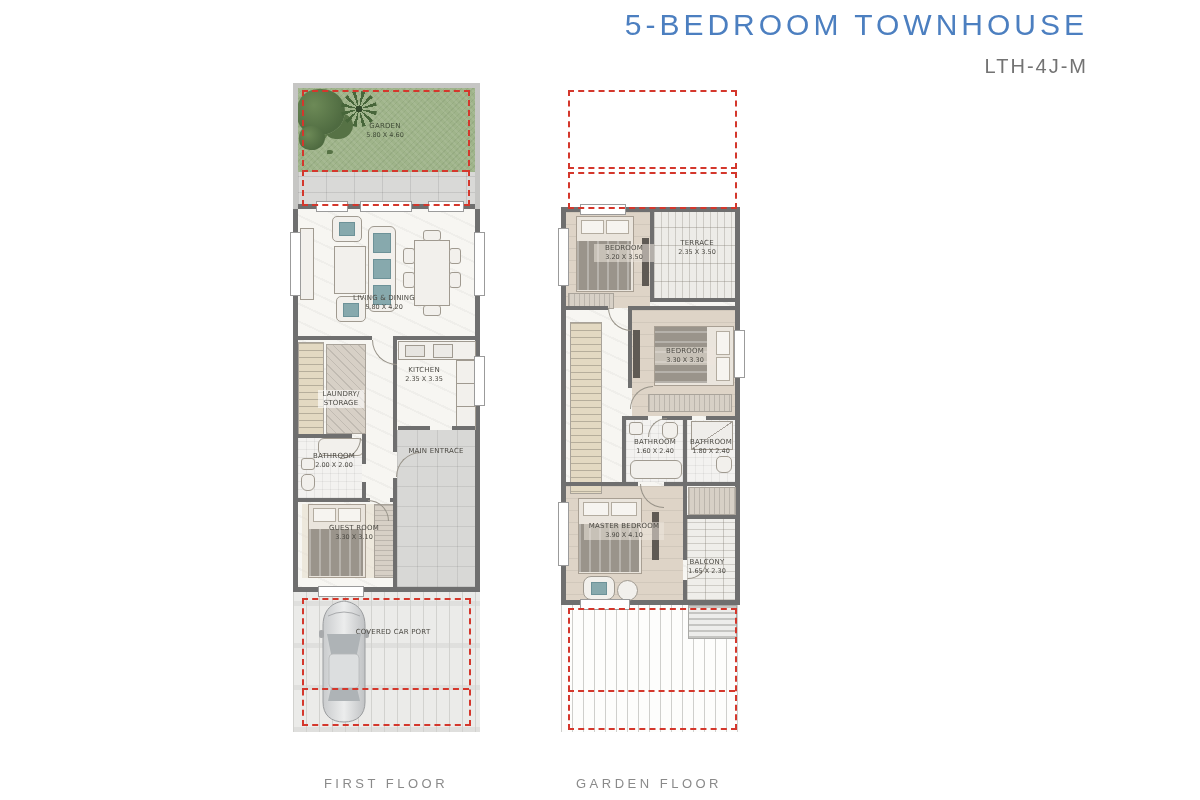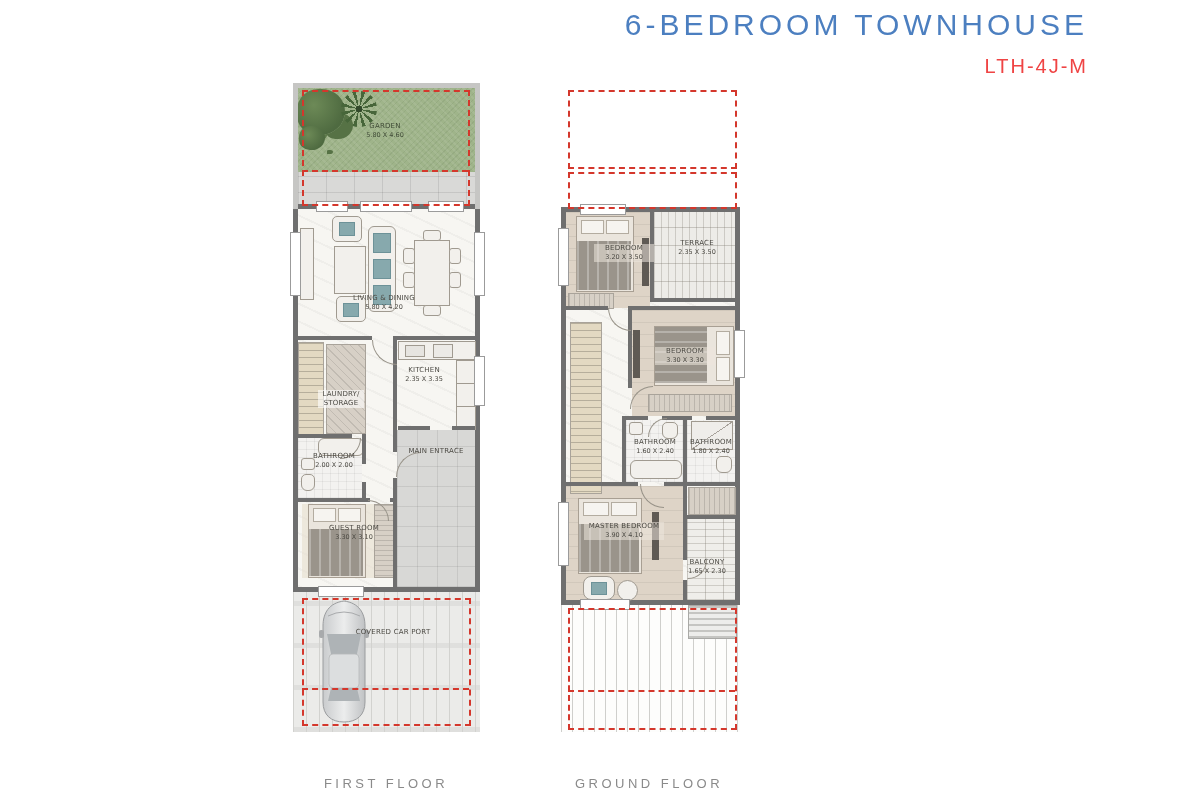--- a/index.html
+++ b/index.html
@@ -3,21 +3,21 @@
 <meta charset="utf-8">
 <style>
   html,body{margin:0;padding:0;background:#fff;}
   .page{position:relative;width:1200px;height:800px;background:#ffffff;overflow:hidden;
         font-family:"Liberation Sans",sans-serif;}
   .abs{position:absolute;}
 
   
   .header{right:112px;top:8px;text-align:right;}
   .title{font-size:30px;font-weight:300;color:#4c7fc0;letter-spacing:4px;}
-  .model{font-size:20px;font-weight:500;color:#ef4444;letter-spacing:2px;margin-top:13px;}
+  .model{font-size:20px;font-weight:500;color:#737373;letter-spacing:2px;margin-top:13px;}
 
   
   .floorcap{font-size:13px;color:#8a8a8a;letter-spacing:3.5px;text-align:center;}
 
   
   .wall{background:#6f6f6f;z-index:20;}
   .lightwall{background:#c6c6c4;z-index:20;}
   .window{background:#ffffff;border:1px solid #9b9b9b;z-index:21;}
   .red-dash{border:2px dashed #d4372c;z-index:40;}
   .red-dash-h{border-top:2px dashed #d4372c;z-index:40;}
@@ -87,21 +87,21 @@
   .rl-name{font-size:7px;letter-spacing:.2px;}
   .rl-dims{font-size:6.5px;}
   .room-label.garden{color:#3f4a36;}
 </style>
 </head>
 <body>
 
 <div class="page">
 
   <div class="abs header">
-    <div class="title">6-BEDROOM TOWNHOUSE</div>
+    <div class="title">5-BEDROOM TOWNHOUSE</div>
     <div class="model">LTH-4J-M</div>
   </div>
 
   <div class="abs lightwall" style="left:293px;top:83px;width:187px;height:5px"></div>
   <div class="abs lightwall" style="left:293px;top:83px;width:5px;height:126px"></div>
   <div class="abs lightwall" style="left:475px;top:83px;width:5px;height:126px"></div>
 
   <div class="abs grass" style="left:298px;top:88px;width:177px;height:84px"></div>
   <div class="abs pavers" style="left:298px;top:172px;width:177px;height:37px"></div>
   <div class="abs treeblob" style="left:297px;top:89px;width:48px;height:46px"></div>
@@ -340,15 +340,15 @@
     <div class="rl-name">BALCONY</div>
     <div class="rl-dims">1.65 X 2.30</div>
   </div>
 
   <div class="abs roofstripes" style="left:561px;top:605px;width:179px;height:127px"></div>
   <div class="abs ribbed" style="left:688px;top:605px;width:47px;height:32px"></div>
   <div class="abs red-dash" style="left:568px;top:608px;width:165px;height:118px"></div>
   <div class="abs red-dash-h" style="left:568px;top:690px;width:167px;height:0"></div>
 
   <div class="abs floorcap" style="left:286px;top:776px;width:200px">FIRST FLOOR</div>
-  <div class="abs floorcap" style="left:549px;top:776px;width:200px">GROUND FLOOR</div>
+  <div class="abs floorcap" style="left:549px;top:776px;width:200px">GARDEN FLOOR</div>
 
 </div>
 
 </body></html>

